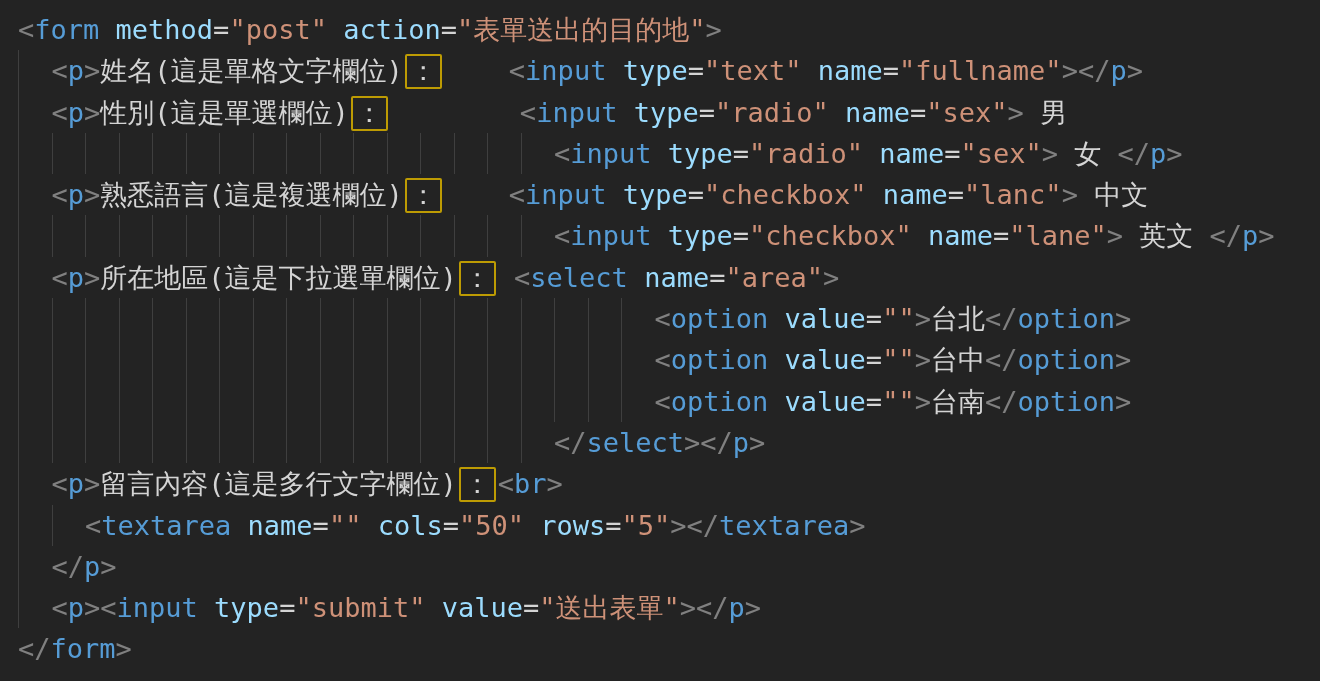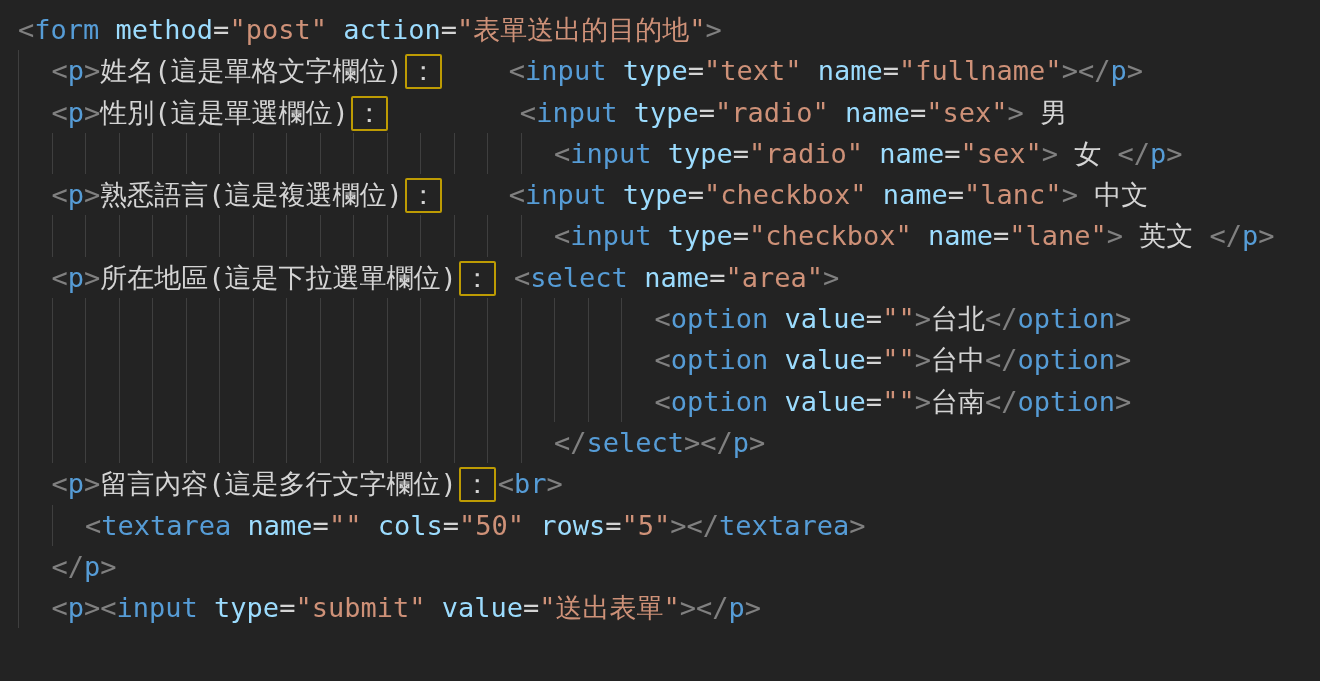--- a/index.html
+++ b/index.html
@@ -57,13 +57,14 @@
     <div class="code-line"><span class="indent-guide" style="border-left-color: rgb(63, 63, 63);"></span><span class="indent-guide" style="border-left-color: rgb(63, 63, 63);"></span><span class="indent-guide" style="border-left-color: rgb(63, 63, 63);"></span><span class="indent-guide" style="border-left-color: rgb(63, 63, 63);"></span><span class="indent-guide" style="border-left-color: rgb(63, 63, 63);"></span><span class="indent-guide" style="border-left-color: rgb(63, 63, 63);"></span><span class="indent-guide" style="border-left-color: rgb(63, 63, 63);"></span><span class="indent-guide" style="border-left-color: rgb(63, 63, 63);"></span><span class="indent-guide" style="border-left-color: rgb(63, 63, 63);"></span><span class="indent-guide" style="border-left-color: rgb(63, 63, 63);"></span><span class="indent-guide" style="border-left-color: rgb(63, 63, 63);"></span><span class="indent-guide" style="border-left-color: rgb(63, 63, 63);"></span><span class="indent-guide" style="border-left-color: rgb(63, 63, 63);"></span><span class="indent-guide" style="border-left-color: rgb(63, 63, 63);"></span><span class="indent-guide" style="border-left-color: rgb(63, 63, 63);"></span><span class="indent-guide" style="border-left-color: rgb(63, 63, 63);"></span><span class="tok" style="color: rgb(128, 128, 128);">&lt;</span><span class="tok" style="color: rgb(86, 156, 214);">input</span><span class="tok" style="color: rgb(212, 212, 212);"> </span><span class="tok" style="color: rgb(156, 220, 254);">type</span><span class="tok" style="color: rgb(212, 212, 212);">=</span><span class="tok" style="color: rgb(206, 145, 120);">"checkbox"</span><span class="tok" style="color: rgb(212, 212, 212);"> </span><span class="tok" style="color: rgb(156, 220, 254);">name</span><span class="tok" style="color: rgb(212, 212, 212);">=</span><span class="tok" style="color: rgb(206, 145, 120);">"lane"</span><span class="tok" style="color: rgb(128, 128, 128);">&gt;</span><span class="tok" style="color: rgb(212, 212, 212);"> 英文 </span><span class="tok" style="color: rgb(128, 128, 128);">&lt;/</span><span class="tok" style="color: rgb(86, 156, 214);">p</span><span class="tok" style="color: rgb(128, 128, 128);">&gt;</span></div>
     <div class="code-line"><span class="indent-guide" style="border-left-color: rgb(63, 63, 63);"></span><span class="tok" style="color: rgb(128, 128, 128);">&lt;</span><span class="tok" style="color: rgb(86, 156, 214);">p</span><span class="tok" style="color: rgb(128, 128, 128);">&gt;</span><span class="tok" style="color: rgb(212, 212, 212);">所在地區(這是下拉選單欄位)</span><span class="tok unicode-box" style="color: rgb(212, 212, 212); border-color: rgb(189, 155, 3);">：</span><span class="tok" style="color: rgb(212, 212, 212);"> </span><span class="tok" style="color: rgb(128, 128, 128);">&lt;</span><span class="tok" style="color: rgb(86, 156, 214);">select</span><span class="tok" style="color: rgb(212, 212, 212);"> </span><span class="tok" style="color: rgb(156, 220, 254);">name</span><span class="tok" style="color: rgb(212, 212, 212);">=</span><span class="tok" style="color: rgb(206, 145, 120);">"area"</span><span class="tok" style="color: rgb(128, 128, 128);">&gt;</span></div>
     <div class="code-line"><span class="indent-guide" style="border-left-color: rgb(63, 63, 63);"></span><span class="indent-guide" style="border-left-color: rgb(63, 63, 63);"></span><span class="indent-guide" style="border-left-color: rgb(63, 63, 63);"></span><span class="indent-guide" style="border-left-color: rgb(63, 63, 63);"></span><span class="indent-guide" style="border-left-color: rgb(63, 63, 63);"></span><span class="indent-guide" style="border-left-color: rgb(63, 63, 63);"></span><span class="indent-guide" style="border-left-color: rgb(63, 63, 63);"></span><span class="indent-guide" style="border-left-color: rgb(63, 63, 63);"></span><span class="indent-guide" style="border-left-color: rgb(63, 63, 63);"></span><span class="indent-guide" style="border-left-color: rgb(63, 63, 63);"></span><span class="indent-guide" style="border-left-color: rgb(63, 63, 63);"></span><span class="indent-guide" style="border-left-color: rgb(63, 63, 63);"></span><span class="indent-guide" style="border-left-color: rgb(63, 63, 63);"></span><span class="indent-guide" style="border-left-color: rgb(63, 63, 63);"></span><span class="indent-guide" style="border-left-color: rgb(63, 63, 63);"></span><span class="indent-guide" style="border-left-color: rgb(63, 63, 63);"></span><span class="indent-guide" style="border-left-color: rgb(63, 63, 63);"></span><span class="indent-guide" style="border-left-color: rgb(63, 63, 63);"></span><span class="indent-guide" style="border-left-color: rgb(63, 63, 63);"></span><span class="tok" style="color: rgb(128, 128, 128);">&lt;</span><span class="tok" style="color: rgb(86, 156, 214);">option</span><span class="tok" style="color: rgb(212, 212, 212);"> </span><span class="tok" style="color: rgb(156, 220, 254);">value</span><span class="tok" style="color: rgb(212, 212, 212);">=</span><span class="tok" style="color: rgb(206, 145, 120);">""</span><span class="tok" style="color: rgb(128, 128, 128);">&gt;</span><span class="tok" style="color: rgb(212, 212, 212);">台北</span><span class="tok" style="color: rgb(128, 128, 128);">&lt;/</span><span class="tok" style="color: rgb(86, 156, 214);">option</span><span class="tok" style="color: rgb(128, 128, 128);">&gt;</span></div>
     <div class="code-line"><span class="indent-guide" style="border-left-color: rgb(63, 63, 63);"></span><span class="indent-guide" style="border-left-color: rgb(63, 63, 63);"></span><span class="indent-guide" style="border-left-color: rgb(63, 63, 63);"></span><span class="indent-guide" style="border-left-color: rgb(63, 63, 63);"></span><span class="indent-guide" style="border-left-color: rgb(63, 63, 63);"></span><span class="indent-guide" style="border-left-color: rgb(63, 63, 63);"></span><span class="indent-guide" style="border-left-color: rgb(63, 63, 63);"></span><span class="indent-guide" style="border-left-color: rgb(63, 63, 63);"></span><span class="indent-guide" style="border-left-color: rgb(63, 63, 63);"></span><span class="indent-guide" style="border-left-color: rgb(63, 63, 63);"></span><span class="indent-guide" style="border-left-color: rgb(63, 63, 63);"></span><span class="indent-guide" style="border-left-color: rgb(63, 63, 63);"></span><span class="indent-guide" style="border-left-color: rgb(63, 63, 63);"></span><span class="indent-guide" style="border-left-color: rgb(63, 63, 63);"></span><span class="indent-guide" style="border-left-color: rgb(63, 63, 63);"></span><span class="indent-guide" style="border-left-color: rgb(63, 63, 63);"></span><span class="indent-guide" style="border-left-color: rgb(63, 63, 63);"></span><span class="indent-guide" style="border-left-color: rgb(63, 63, 63);"></span><span class="indent-guide" style="border-left-color: rgb(63, 63, 63);"></span><span class="tok" style="color: rgb(128, 128, 128);">&lt;</span><span class="tok" style="color: rgb(86, 156, 214);">option</span><span class="tok" style="color: rgb(212, 212, 212);"> </span><span class="tok" style="color: rgb(156, 220, 254);">value</span><span class="tok" style="color: rgb(212, 212, 212);">=</span><span class="tok" style="color: rgb(206, 145, 120);">""</span><span class="tok" style="color: rgb(128, 128, 128);">&gt;</span><span class="tok" style="color: rgb(212, 212, 212);">台中</span><span class="tok" style="color: rgb(128, 128, 128);">&lt;/</span><span class="tok" style="color: rgb(86, 156, 214);">option</span><span class="tok" style="color: rgb(128, 128, 128);">&gt;</span></div>
     <div class="code-line"><span class="indent-guide" style="border-left-color: rgb(63, 63, 63);"></span><span class="indent-guide" style="border-left-color: rgb(63, 63, 63);"></span><span class="indent-guide" style="border-left-color: rgb(63, 63, 63);"></span><span class="indent-guide" style="border-left-color: rgb(63, 63, 63);"></span><span class="indent-guide" style="border-left-color: rgb(63, 63, 63);"></span><span class="indent-guide" style="border-left-color: rgb(63, 63, 63);"></span><span class="indent-guide" style="border-left-color: rgb(63, 63, 63);"></span><span class="indent-guide" style="border-left-color: rgb(63, 63, 63);"></span><span class="indent-guide" style="border-left-color: rgb(63, 63, 63);"></span><span class="indent-guide" style="border-left-color: rgb(63, 63, 63);"></span><span class="indent-guide" style="border-left-color: rgb(63, 63, 63);"></span><span class="indent-guide" style="border-left-color: rgb(63, 63, 63);"></span><span class="indent-guide" style="border-left-color: rgb(63, 63, 63);"></span><span class="indent-guide" style="border-left-color: rgb(63, 63, 63);"></span><span class="indent-guide" style="border-left-color: rgb(63, 63, 63);"></span><span class="indent-guide" style="border-left-color: rgb(63, 63, 63);"></span><span class="indent-guide" style="border-left-color: rgb(63, 63, 63);"></span><span class="indent-guide" style="border-left-color: rgb(63, 63, 63);"></span><span class="indent-guide" style="border-left-color: rgb(63, 63, 63);"></span><span class="tok" style="color: rgb(128, 128, 128);">&lt;</span><span class="tok" style="color: rgb(86, 156, 214);">option</span><span class="tok" style="color: rgb(212, 212, 212);"> </span><span class="tok" style="color: rgb(156, 220, 254);">value</span><span class="tok" style="color: rgb(212, 212, 212);">=</span><span class="tok" style="color: rgb(206, 145, 120);">""</span><span class="tok" style="color: rgb(128, 128, 128);">&gt;</span><span class="tok" style="color: rgb(212, 212, 212);">台南</span><span class="tok" style="color: rgb(128, 128, 128);">&lt;/</span><span class="tok" style="color: rgb(86, 156, 214);">option</span><span class="tok" style="color: rgb(128, 128, 128);">&gt;</span></div>
     <div class="code-line"><span class="indent-guide" style="border-left-color: rgb(63, 63, 63);"></span><span class="indent-guide" style="border-left-color: rgb(63, 63, 63);"></span><span class="indent-guide" style="border-left-color: rgb(63, 63, 63);"></span><span class="indent-guide" style="border-left-color: rgb(63, 63, 63);"></span><span class="indent-guide" style="border-left-color: rgb(63, 63, 63);"></span><span class="indent-guide" style="border-left-color: rgb(63, 63, 63);"></span><span class="indent-guide" style="border-left-color: rgb(63, 63, 63);"></span><span class="indent-guide" style="border-left-color: rgb(63, 63, 63);"></span><span class="indent-guide" style="border-left-color: rgb(63, 63, 63);"></span><span class="indent-guide" style="border-left-color: rgb(63, 63, 63);"></span><span class="indent-guide" style="border-left-color: rgb(63, 63, 63);"></span><span class="indent-guide" style="border-left-color: rgb(63, 63, 63);"></span><span class="indent-guide" style="border-left-color: rgb(63, 63, 63);"></span><span class="indent-guide" style="border-left-color: rgb(63, 63, 63);"></span><span class="indent-guide" style="border-left-color: rgb(63, 63, 63);"></span><span class="indent-guide" style="border-left-color: rgb(63, 63, 63);"></span><span class="tok" style="color: rgb(128, 128, 128);">&lt;/</span><span class="tok" style="color: rgb(86, 156, 214);">select</span><span class="tok" style="color: rgb(128, 128, 128);">&gt;&lt;/</span><span class="tok" style="color: rgb(86, 156, 214);">p</span><span class="tok" style="color: rgb(128, 128, 128);">&gt;</span></div>
     <div class="code-line"><span class="indent-guide" style="border-left-color: rgb(63, 63, 63);"></span><span class="tok" style="color: rgb(128, 128, 128);">&lt;</span><span class="tok" style="color: rgb(86, 156, 214);">p</span><span class="tok" style="color: rgb(128, 128, 128);">&gt;</span><span class="tok" style="color: rgb(212, 212, 212);">留言內容(這是多行文字欄位)</span><span class="tok unicode-box" style="color: rgb(212, 212, 212); border-color: rgb(189, 155, 3);">：</span><span class="tok" style="color: rgb(128, 128, 128);">&lt;</span><span class="tok" style="color: rgb(86, 156, 214);">br</span><span class="tok" style="color: rgb(128, 128, 128);">&gt;</span></div>
     <div class="code-line"><span class="indent-guide" style="border-left-color: rgb(63, 63, 63);"></span><span class="indent-guide" style="border-left-color: rgb(63, 63, 63);"></span><span class="tok" style="color: rgb(128, 128, 128);">&lt;</span><span class="tok" style="color: rgb(86, 156, 214);">textarea</span><span class="tok" style="color: rgb(212, 212, 212);"> </span><span class="tok" style="color: rgb(156, 220, 254);">name</span><span class="tok" style="color: rgb(212, 212, 212);">=</span><span class="tok" style="color: rgb(206, 145, 120);">""</span><span class="tok" style="color: rgb(212, 212, 212);"> </span><span class="tok" style="color: rgb(156, 220, 254);">cols</span><span class="tok" style="color: rgb(212, 212, 212);">=</span><span class="tok" style="color: rgb(206, 145, 120);">"50"</span><span class="tok" style="color: rgb(212, 212, 212);"> </span><span class="tok" style="color: rgb(156, 220, 254);">rows</span><span class="tok" style="color: rgb(212, 212, 212);">=</span><span class="tok" style="color: rgb(206, 145, 120);">"5"</span><span class="tok" style="color: rgb(128, 128, 128);">&gt;&lt;/</span><span class="tok" style="color: rgb(86, 156, 214);">textarea</span><span class="tok" style="color: rgb(128, 128, 128);">&gt;</span></div>
     <div class="code-line"><span class="indent-guide" style="border-left-color: rgb(63, 63, 63);"></span><span class="tok" style="color: rgb(128, 128, 128);">&lt;/</span><span class="tok" style="color: rgb(86, 156, 214);">p</span><span class="tok" style="color: rgb(128, 128, 128);">&gt;</span></div>
     <div class="code-line"><span class="indent-guide" style="border-left-color: rgb(63, 63, 63);"></span><span class="tok" style="color: rgb(128, 128, 128);">&lt;</span><span class="tok" style="color: rgb(86, 156, 214);">p</span><span class="tok" style="color: rgb(128, 128, 128);">&gt;&lt;</span><span class="tok" style="color: rgb(86, 156, 214);">input</span><span class="tok" style="color: rgb(212, 212, 212);"> </span><span class="tok" style="color: rgb(156, 220, 254);">type</span><span class="tok" style="color: rgb(212, 212, 212);">=</span><span class="tok" style="color: rgb(206, 145, 120);">"submit"</span><span class="tok" style="color: rgb(212, 212, 212);"> </span><span class="tok" style="color: rgb(156, 220, 254);">value</span><span class="tok" style="color: rgb(212, 212, 212);">=</span><span class="tok" style="color: rgb(206, 145, 120);">"送出表單"</span><span class="tok" style="color: rgb(128, 128, 128);">&gt;&lt;/</span><span class="tok" style="color: rgb(86, 156, 214);">p</span><span class="tok" style="color: rgb(128, 128, 128);">&gt;</span></div>
+    <div class="code-line"><span class="tok" style="color: rgb(128, 128, 128);">&lt;/</span><span class="tok" style="color: rgb(86, 156, 214);">form</span><span class="tok" style="color: rgb(128, 128, 128);">&gt;</span></div>
   </div>
 
 </body></html>

